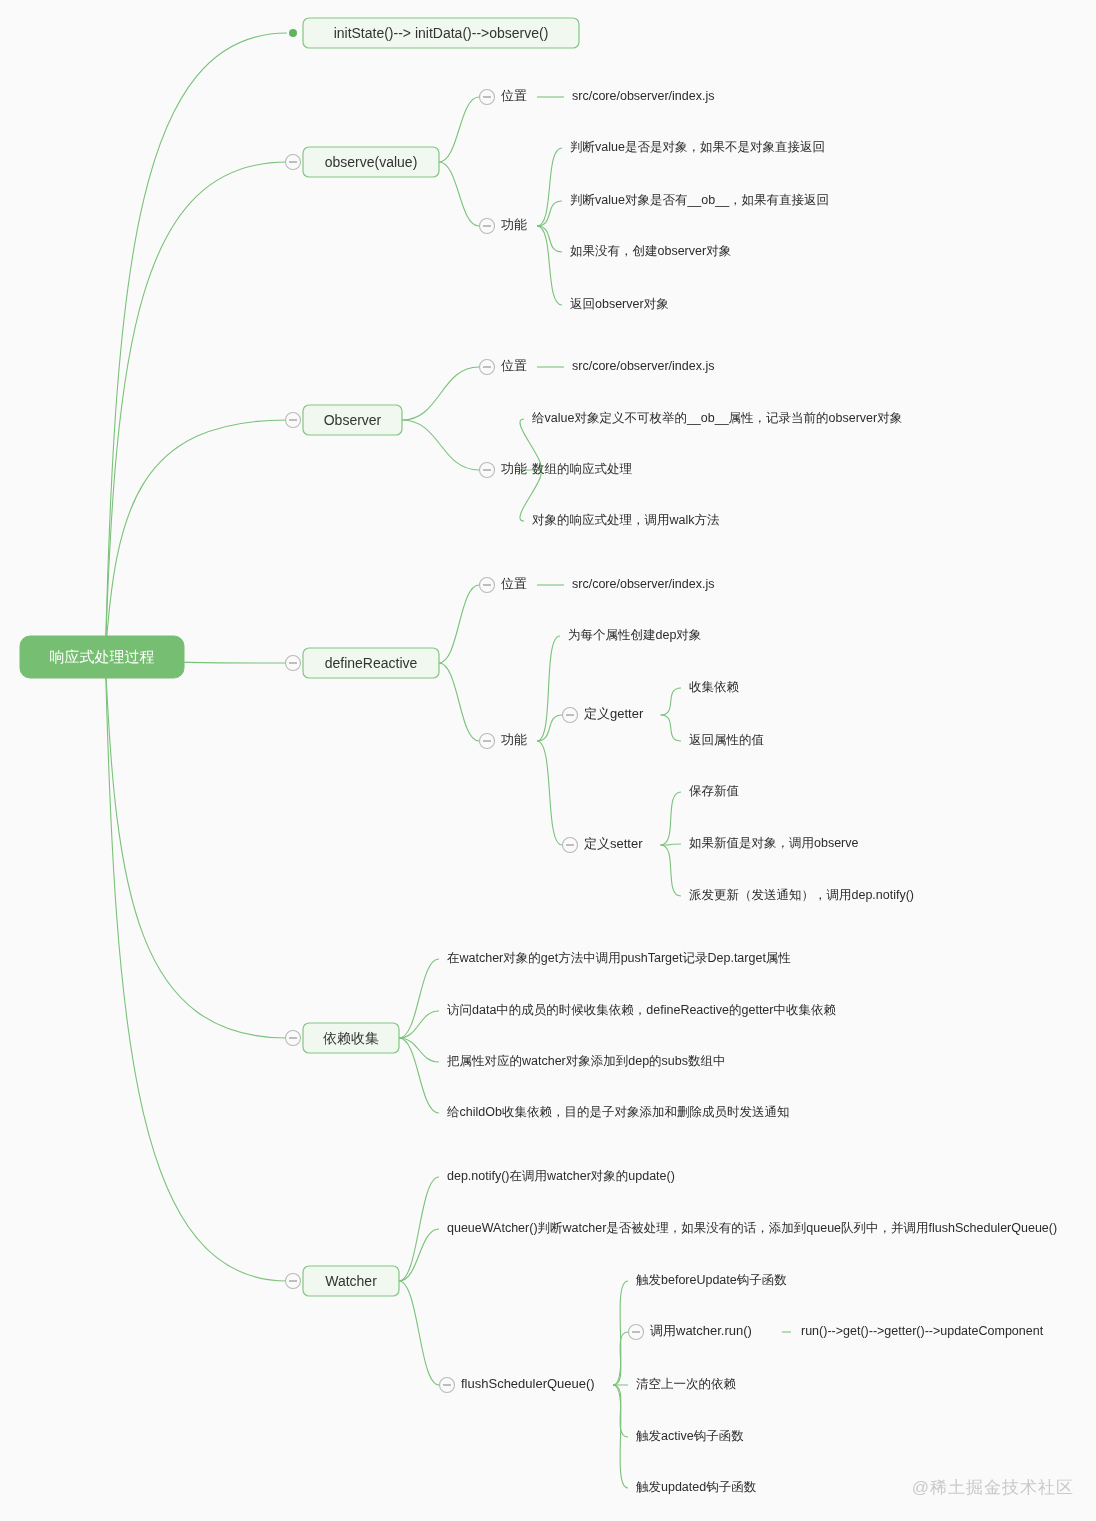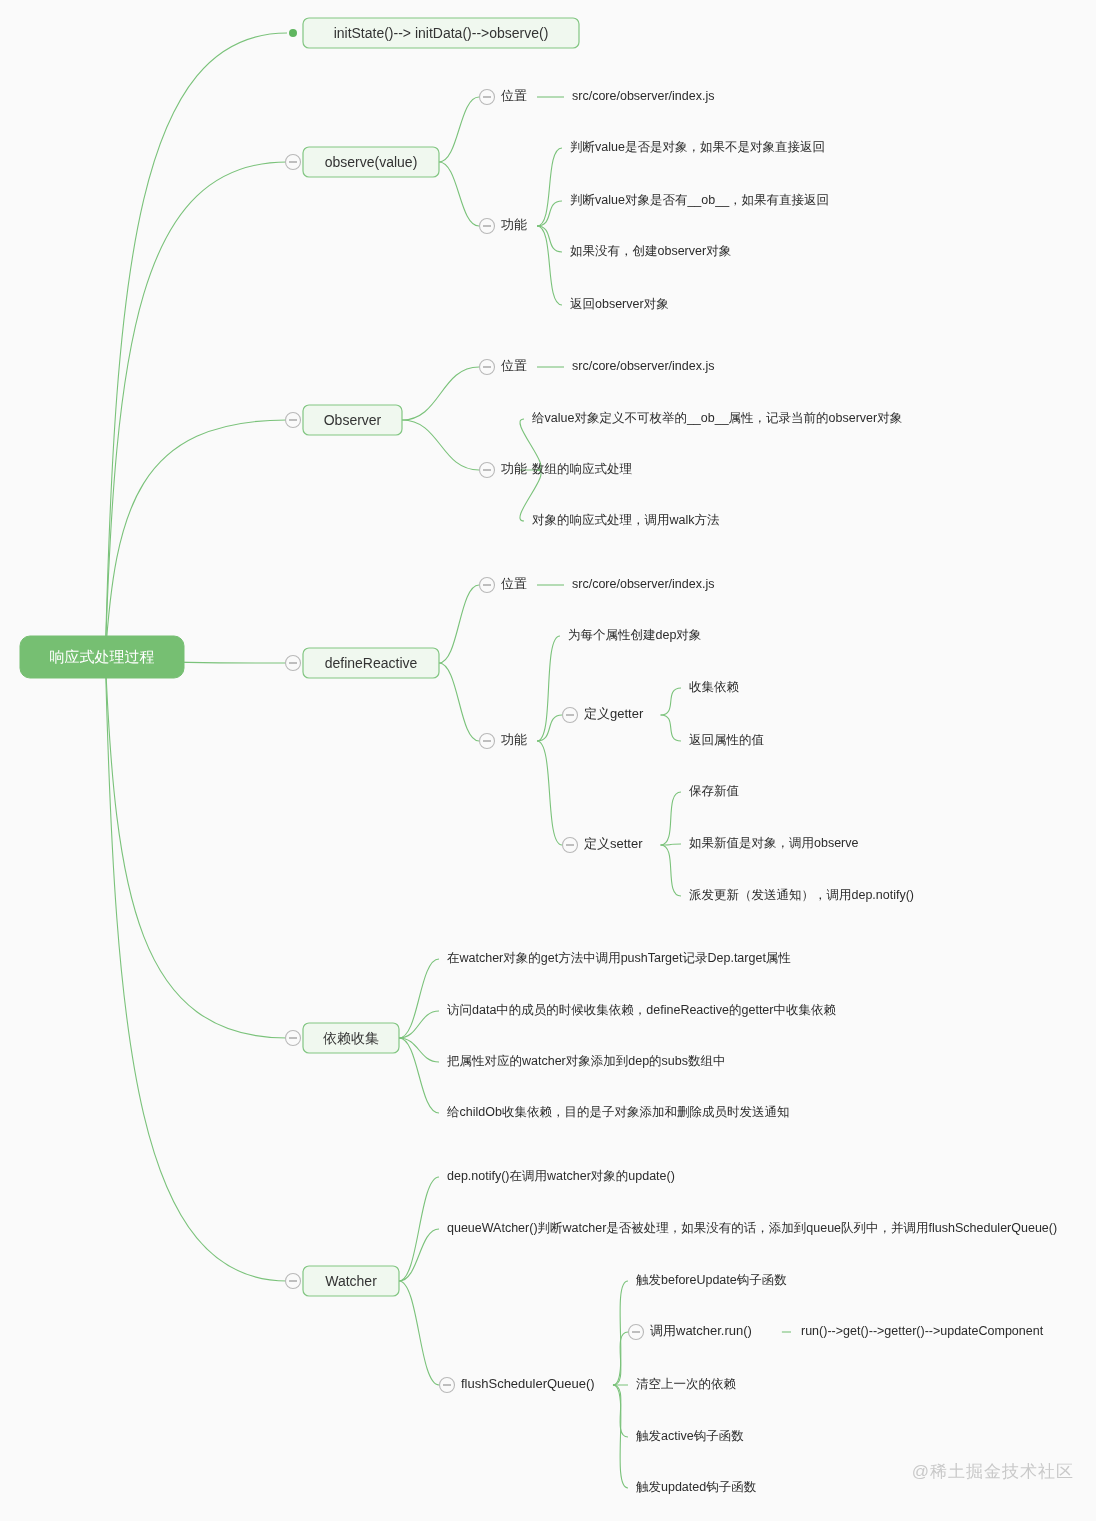--- a/index.html
+++ b/index.html
@@ -15,21 +15,21 @@
   .node-box{fill:#f0f8ef;stroke:#82c682;stroke-width:1.2;}
   .root-box{fill:#76bf72;stroke:#76bf72;stroke-width:1;}
   .node-label{font-family:"Liberation Sans","DejaVu Sans",sans-serif;font-size:14px;fill:#333333;dominant-baseline:middle;}
   .root-label{font-family:"Liberation Sans","DejaVu Sans",sans-serif;font-size:15px;fill:#ffffff;dominant-baseline:middle;text-anchor:middle;font-weight:400;}
   .leaf-label{font-family:"Liberation Sans","DejaVu Sans",sans-serif;font-size:12.5px;fill:#2b2b2b;dominant-baseline:middle;}
   .sub-label{font-family:"Liberation Sans","DejaVu Sans",sans-serif;font-size:13px;fill:#2b2b2b;dominant-baseline:middle;}
   .toggle-circle{fill:#fafafa;stroke:#b9b9b9;stroke-width:1.1;}
   .toggle-bar{stroke:#8d8d8d;stroke-width:1.1;}
   .bullet-dot{fill:#5fb55f;}
   .watermark{
-    position:absolute;right:22px;bottom:38px;
+    position:absolute;right:22px;bottom:22px;
     color:#c9c9c9;font-size:17px;letter-spacing:1px;
     font-family:"Liberation Sans","DejaVu Sans",sans-serif;
     user-select:none;
   }
 </style>
 </head>
 <body>
 
 <svg id="mindmap" viewBox="0 0 1096 1521">
   <g id="edges">

